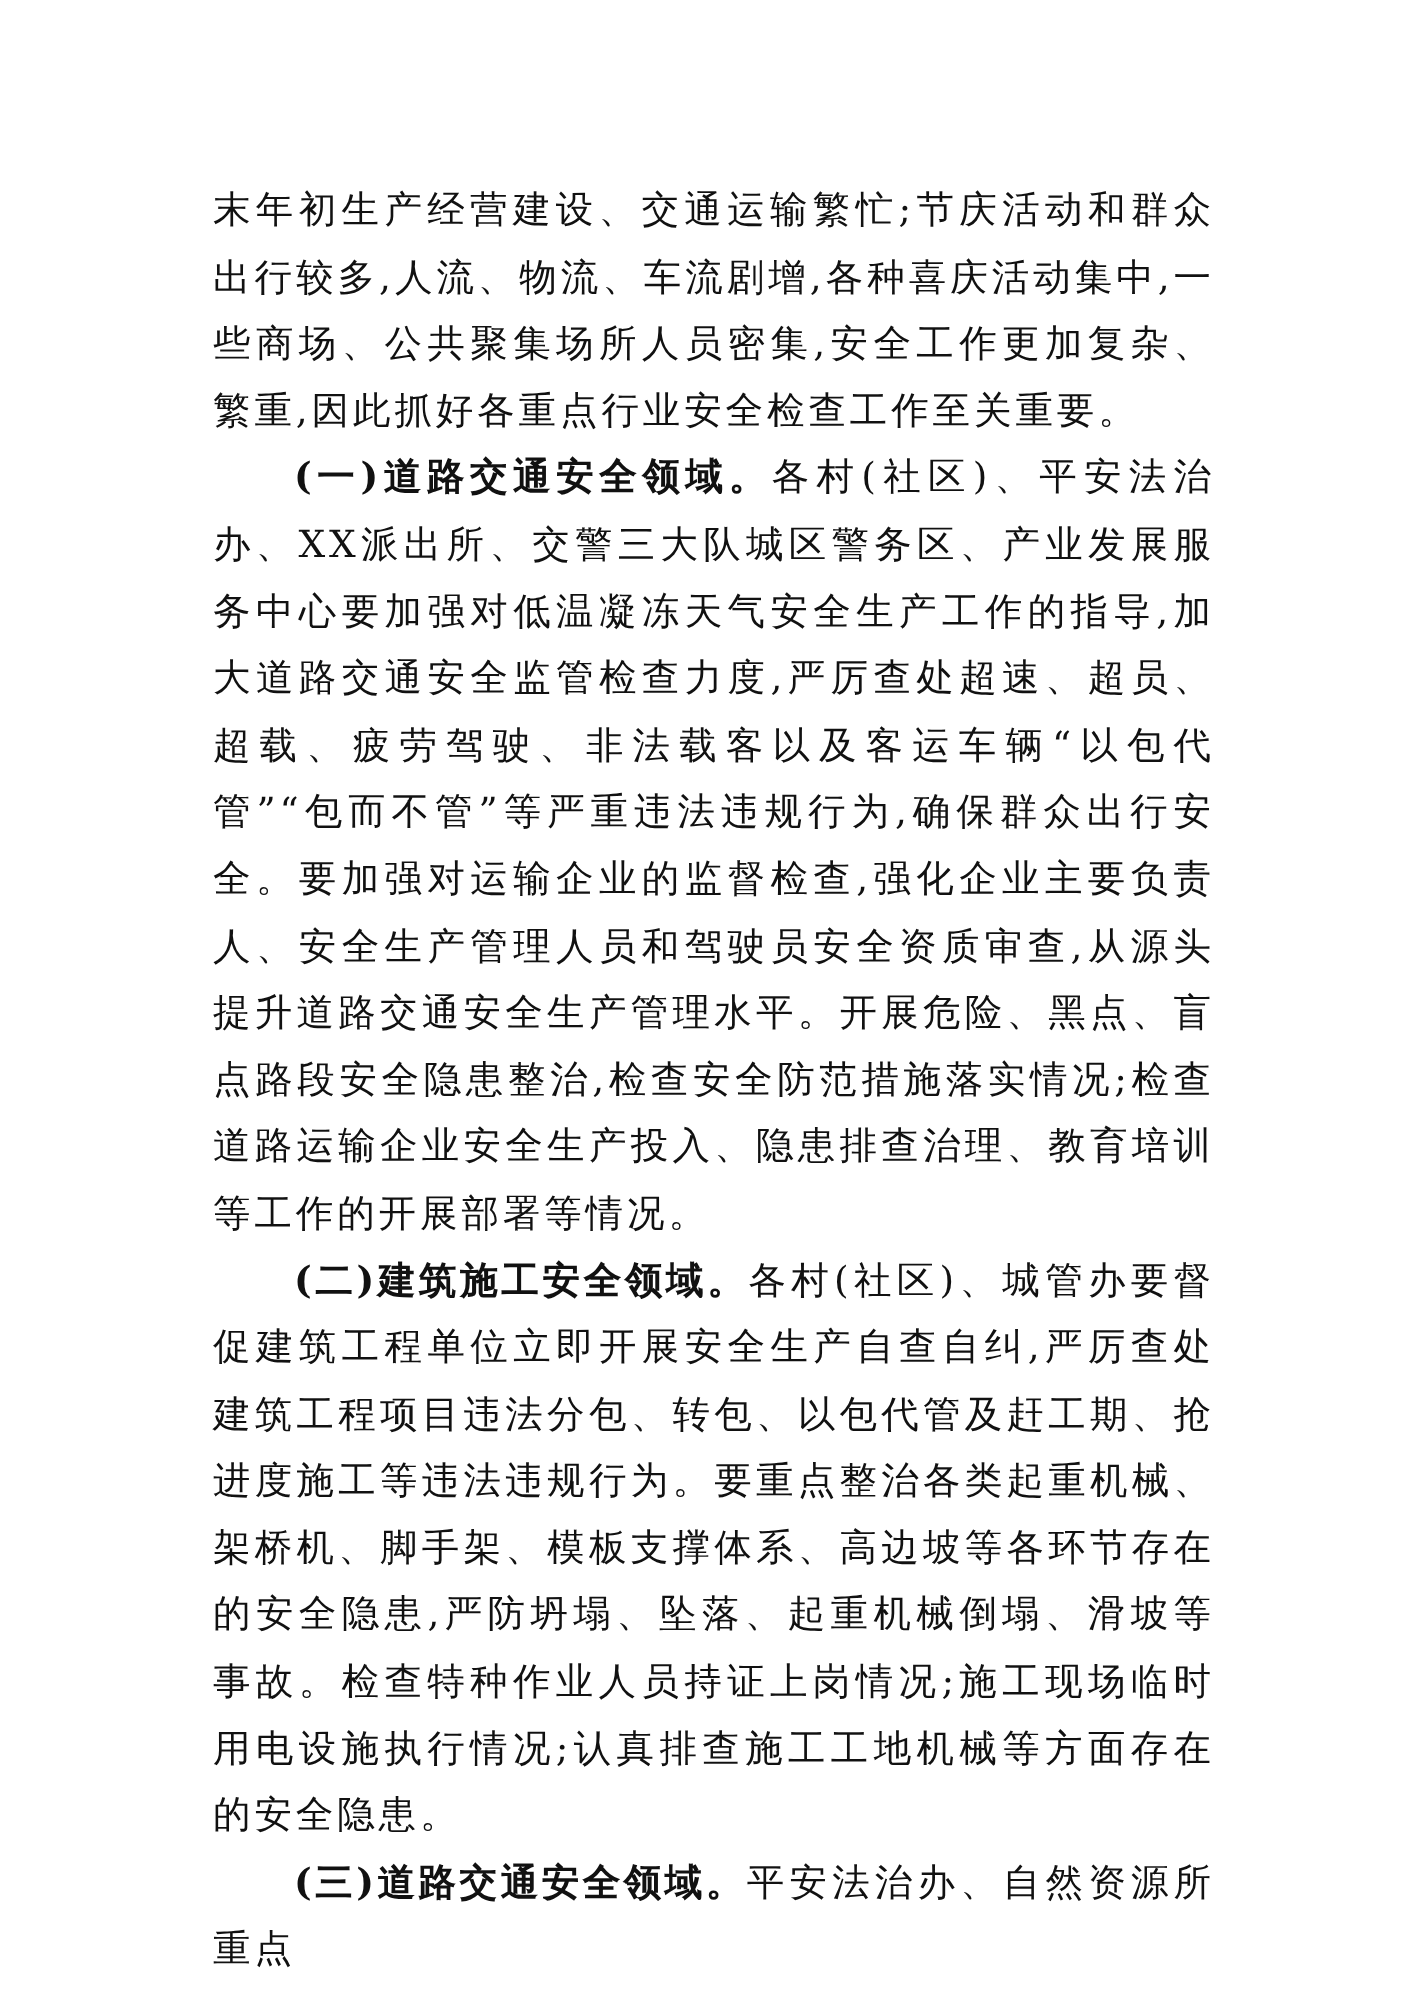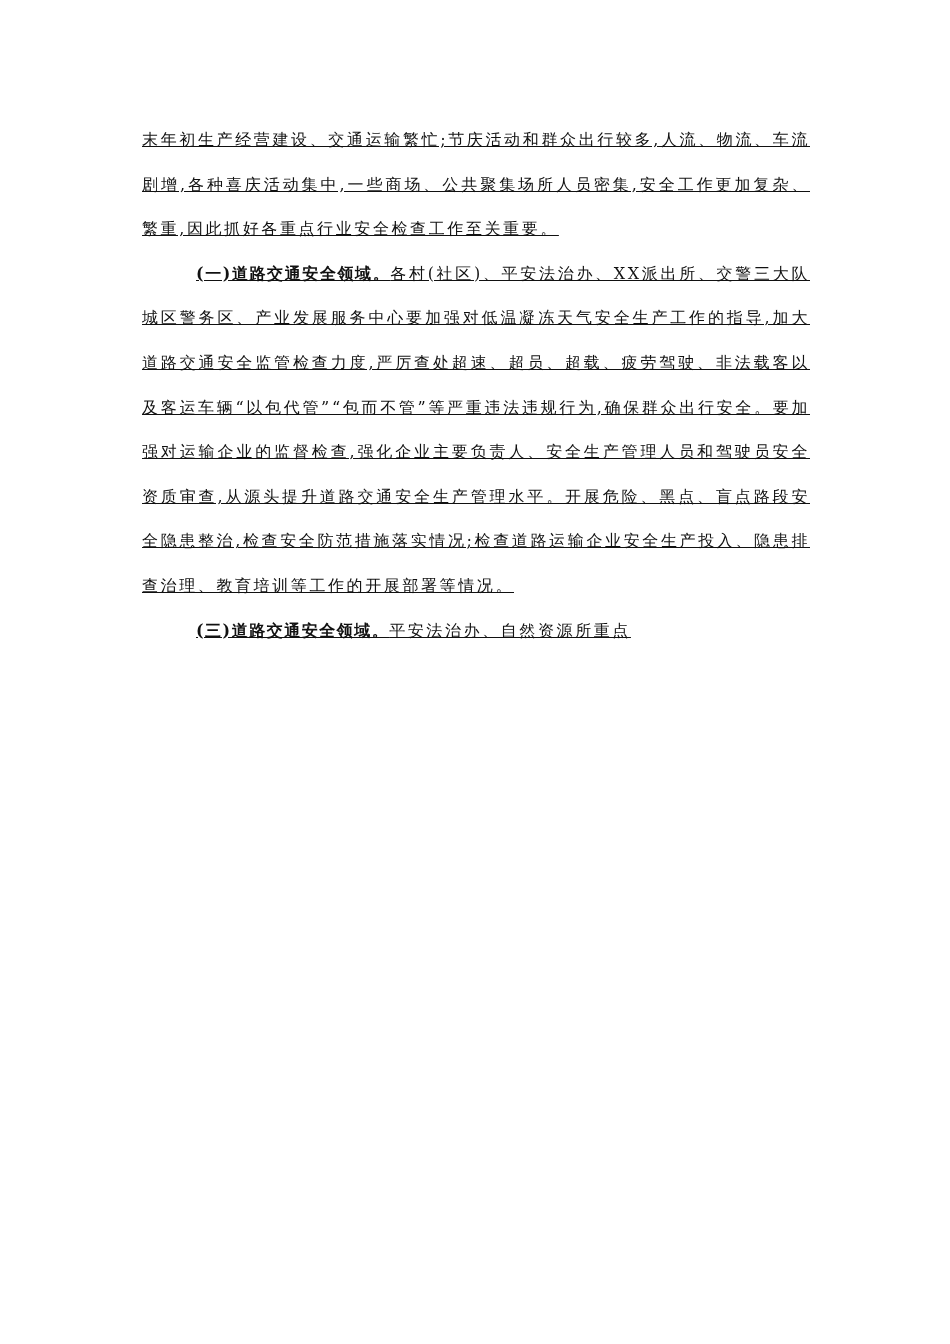--- a/index.html
+++ b/index.html
@@ -16,27 +16,26 @@
       color: #111111;
     }
     .page {
       position: absolute;
       left: 142px;
       top: 118px;
       width: 668px;
     }
     .para {
       margin: 0;
-      font-size: 16px;
+      font-size: 25px;
       line-height: 44.6px;
       letter-spacing: 2.6px;
       text-align: justify;
       text-justify: inter-character;
       word-break: break-all;
-      text-decoration: underline;
     }
     .para.indent {
       text-indent: 54px;
     }
     .heading {
       font-weight: bold;
       letter-spacing: 1.5px;
       margin-top: 39px;
     }
   </style>
@@ -44,15 +43,18 @@
 <body>
 
 <div class="page">
   <p class="para">
     <span>末年初生产经营建设、交通运输繁忙;节庆活动和群众出行较多,人流、物流、车流剧增,各种喜庆活动集中,一些商场、公共聚集场所人员密集,安全工作更加复杂、繁重,因此抓好各重点行业安全检查工作至关重要。</span>
   </p>
   <p class="para indent">
     <span class="heading">(一)道路交通安全领域。</span><span>各村(社区)、平安法治办、XX派出所、交警三大队城区警务区、产业发展服务中心要加强对低温凝冻天气安全生产工作的指导,加大道路交通安全监管检查力度,严厉查处超速、超员、超载、疲劳驾驶、非法载客以及客运车辆“以包代管”“包而不管”等严重违法违规行为,确保群众出行安全。要加强对运输企业的监督检查,强化企业主要负责人、安全生产管理人员和驾驶员安全资质审查,从源头提升道路交通安全生产管理水平。开展危险、黑点、盲点路段安全隐患整治,检查安全防范措施落实情况;检查道路运输企业安全生产投入、隐患排查治理、教育培训等工作的开展部署等情况。</span>
   </p>
   <p class="para indent">
+    <span class="heading">(二)建筑施工安全领域。</span><span>各村(社区)、城管办要督促建筑工程单位立即开展安全生产自查自纠,严厉查处建筑工程项目违法分包、转包、以包代管及赶工期、抢进度施工等违法违规行为。要重点整治各类起重机械、架桥机、脚手架、模板支撑体系、高边坡等各环节存在的安全隐患,严防坍塌、坠落、起重机械倒塌、滑坡等事故。检查特种作业人员持证上岗情况;施工现场临时用电设施执行情况;认真排查施工工地机械等方面存在的安全隐患。</span>
+  </p>
+  <p class="para indent">
     <span class="heading">(三)道路交通安全领域。</span><span>平安法治办、自然资源所重点</span>
   </p>
 </div>
 
 </body></html>

